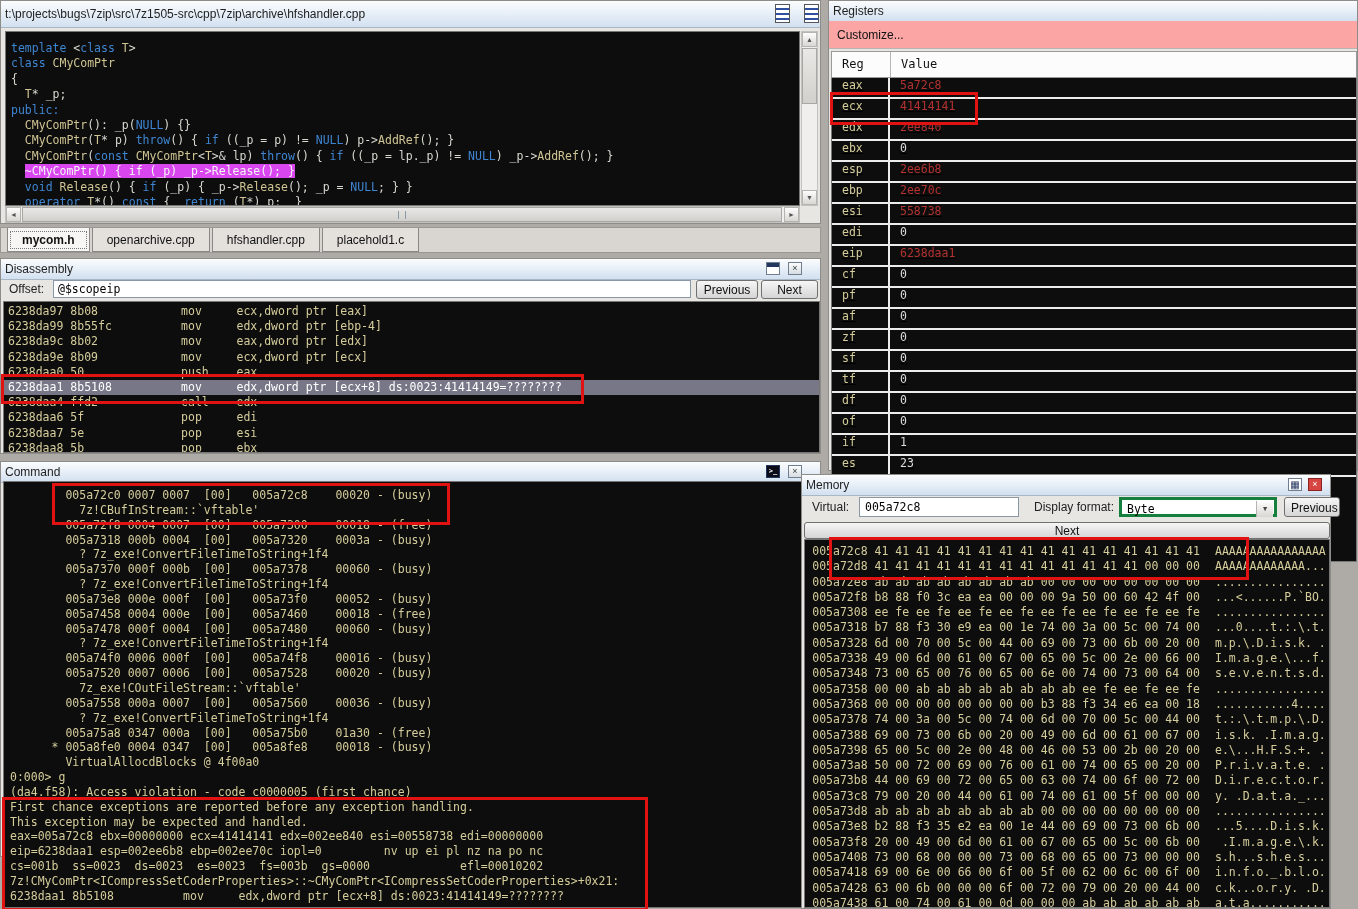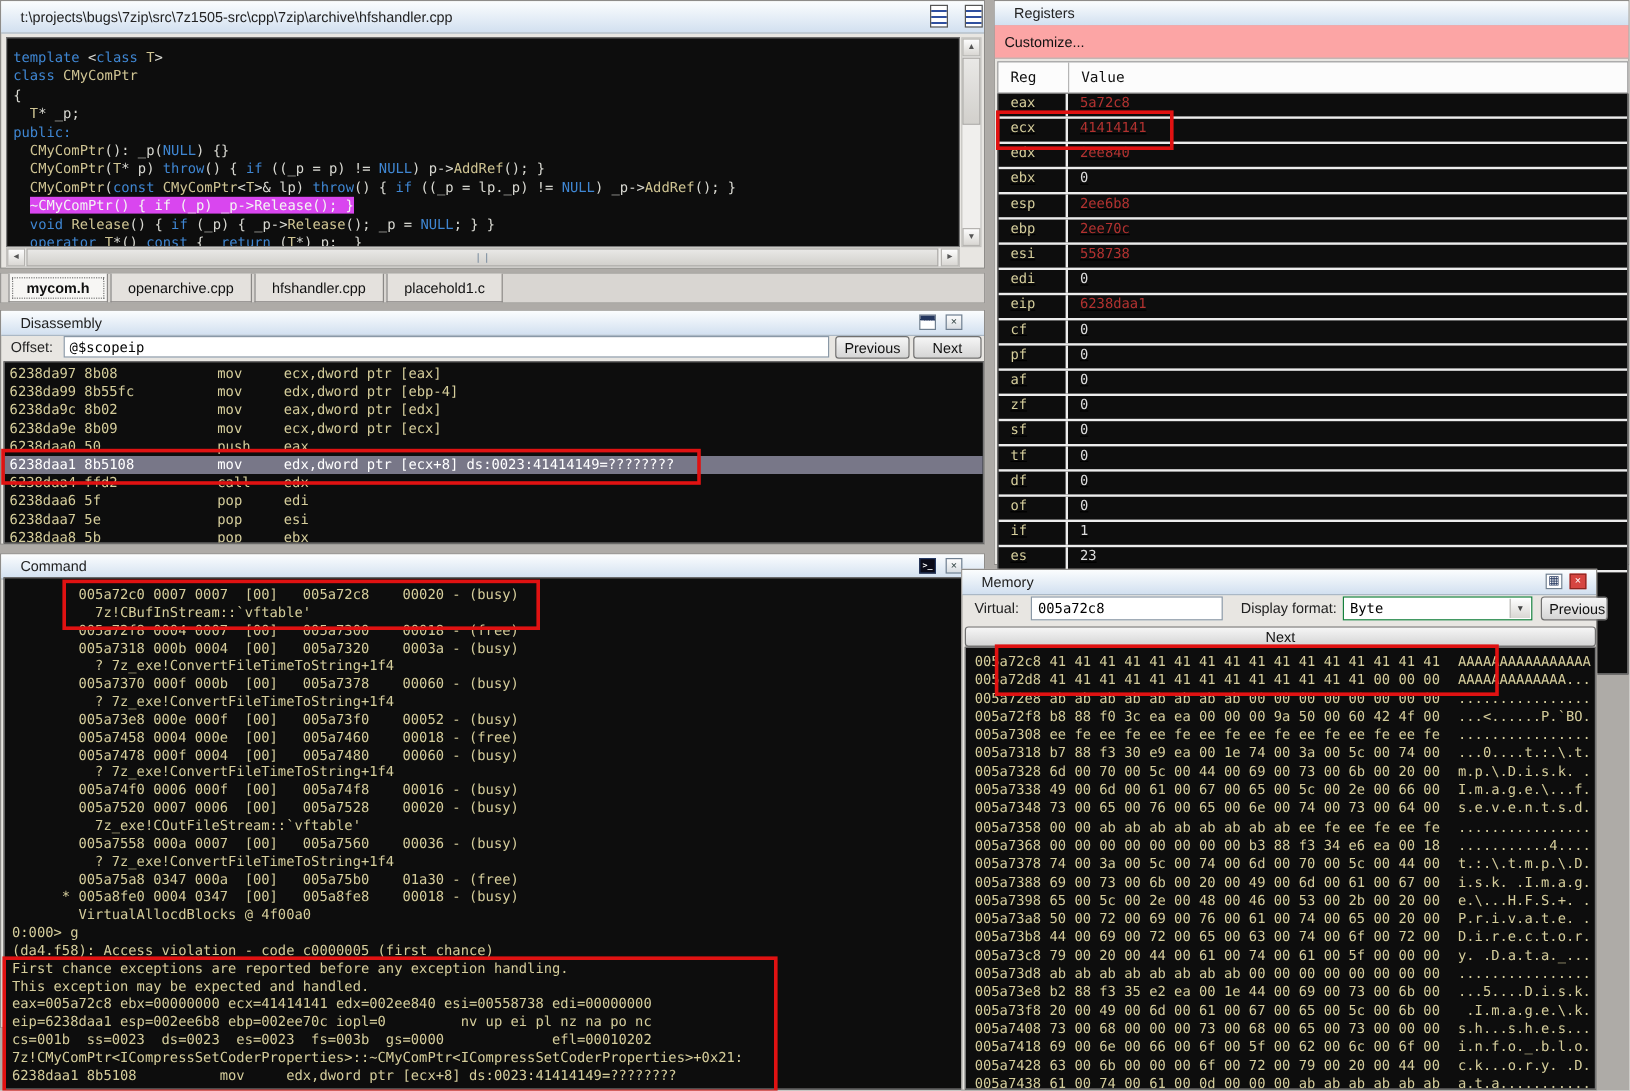--- a/index.html
+++ b/index.html
@@ -1,19 +1,19 @@
 <!DOCTYPE html>
 <html><head>
 <meta charset="utf-8">
 <style>
   html,body{margin:0;padding:0;}
   .screen{position:relative;width:1358px;height:909px;background:#aeaba7;
           font-family:"Liberation Sans",sans-serif;overflow:hidden;}
   .panel{position:absolute;background:#e8e6e2;border:1px solid #8e8c89;box-sizing:border-box;}
-  .titlebar{position:relative;height:20px;line-height:20px;padding:0 16px;font-size:12px;color:#222;
+  .titlebar{position:relative;height:20px;line-height:20px;padding:0 4px;font-size:12px;color:#222;
             background:linear-gradient(#fbfdfe,#d2e0f0);border-bottom:1px solid #aab8c6;white-space:nowrap;overflow:hidden;}
   .titlebar-tall{height:26px;line-height:26px;}
   .blackarea{position:absolute;background:#0d0d0d;border:1px solid #777;box-sizing:border-box;overflow:hidden;}
 
   
   .src-panel{left:0;top:0;width:821px;height:224px;}
   .src-code{left:4px;top:30px;width:795px;height:175px;padding:9px 0 0 5px;
             font:11.5px/15.4px "DejaVu Sans Mono",monospace;white-space:pre;color:#d9d9d2;}
   .sline{height:15.4px;}
   .c-k{color:#3f86d2;} .c-t{color:#cfc493;} .c-d{color:#d9d9d2;}
@@ -68,21 +68,21 @@
   .rname{width:46px;padding-left:10px;color:#d5cd9b;border-right:2px solid #ececec;}
   .rval{padding-left:10px;color:#dcdcdc;}
   .rval.chg{color:#b23230;}
 
   
   .mem-panel{left:801px;top:474px;width:530px;height:435px;}
   .mem-controls{position:absolute;left:0;top:20px;width:100%;height:26px;}
   .mem-label{position:absolute;top:5px;font-size:12px;color:#222;}
   .mem-input{position:absolute;left:57px;top:2px;width:160px;height:20px;border:1px solid #8a98a6;background:#fff;
              font:11.5px "DejaVu Sans Mono",monospace;padding:2px 5px;box-sizing:border-box;}
-  .mem-select{position:absolute;left:317px;top:2px;width:158px;height:20px;border:1px solid #15803d;background:#fff;
+  .mem-select{position:absolute;left:317px;top:2px;width:158px;height:20px;border:3px solid #15803d;background:#fff;
               font:11.5px "DejaVu Sans Mono",monospace;line-height:18px;padding-left:5px;box-sizing:border-box;}
   .dd-arrow{position:absolute;right:1px;top:1px;width:16px;height:16px;background:linear-gradient(#fdfdfd,#d9d7d3);
             border-left:1px solid #b5b3b0;color:#444;font-size:7px;line-height:16px;text-align:center;}
   .mem-next{position:absolute;left:2px;top:47px;width:526px;height:17px;line-height:15px;}
   .mem-dump{left:2px;top:64px;width:526px;height:369px;padding:4px 0 0 4px;
             font:11.5px/15.3px "DejaVu Sans Mono",monospace;color:#d5cd9b;white-space:pre;text-align:center;}
   .mrow{height:15.3px;}
   .maddr{color:#d5cd9b;} .mhex{color:#d5cd9b;} .mascii{margin-left:15px;color:#d5cd9b;}
 
   

